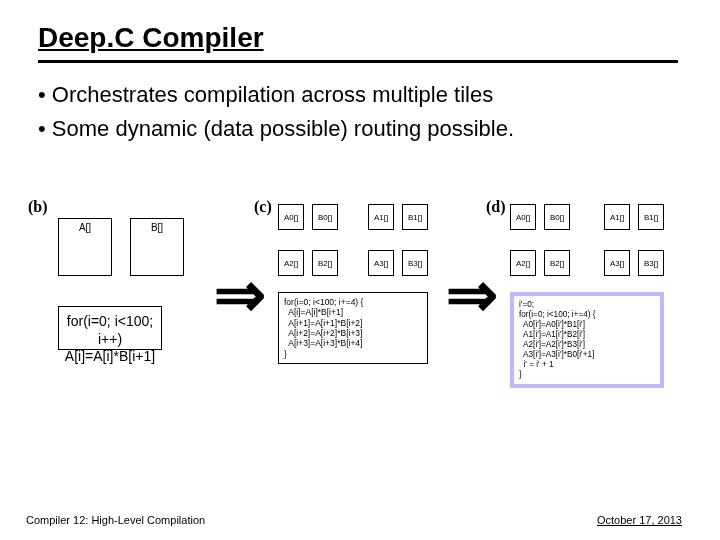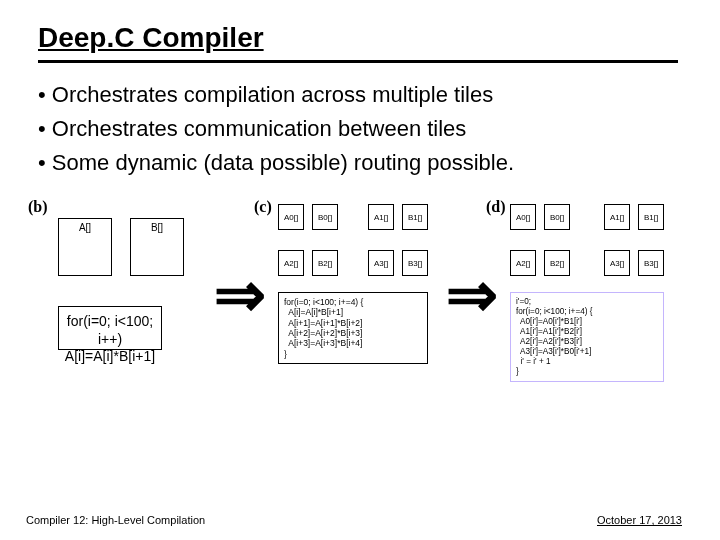--- a/index.html
+++ b/index.html
@@ -51,35 +51,34 @@
   .pc .loop { position:absolute; top: 94px; left: 24px; width: 150px; border:1px solid #000;
               font-size: 8.5px; line-height: 1.22; padding: 4px 5px; text-align:left; }
   .arr2 { left: 418px; }
   
   .pd { position: absolute; top: 0; left: 458px; width: 216px; }
   .pd .label { position: absolute; top: 0; left: 0; }
   .pd .cell { position: absolute; border: 1px solid #000; width: 26px; height: 26px; font-size: 8px; text-align:center; line-height: 26px; }
   .pd .row1 { top: 6px; } .pd .row2 { top: 52px; }
   .pd .cA0 { left: 24px; } .pd .cB0 { left: 58px; }
   .pd .cA1 { left: 118px;} .pd .cB1 { left: 152px;}
-  .pd .loop { position:absolute; top: 94px; left: 24px; width: 154px; border:1px solid #c4b5fd;
+  .pd .loop { position:absolute; top: 94px; left: 24px; width: 154px; border:4px solid #c4b5fd;
               font-size: 8.2px; line-height: 1.22; padding: 4px 5px; text-align:left; }
   .loopline { white-space: pre; font-family: Arial, sans-serif; }
   .footer-left { position:absolute; bottom: 14px; left: 26px; font-size: 11px; }
   .footer-right { position:absolute; bottom: 14px; right: 38px; font-size: 11px; text-decoration: underline; }
 </style>
 </head>
 <body>
 
 <div class="title">Deep.C Compiler</div>
 <div class="title-rule"></div>
 
 <ul class="bullets">
   <li>Orchestrates compilation across multiple tiles</li>
-  <li>Orchestrates communication between tiles</li>
   <li>Some dynamic (data possible) routing possible.</li>
 </ul>
 
 <div class="panels">
 
   <div class="pb">
     <div class="label">(b)</div>
     <div class="box A">
         <span>A[]</span>
       </div>

